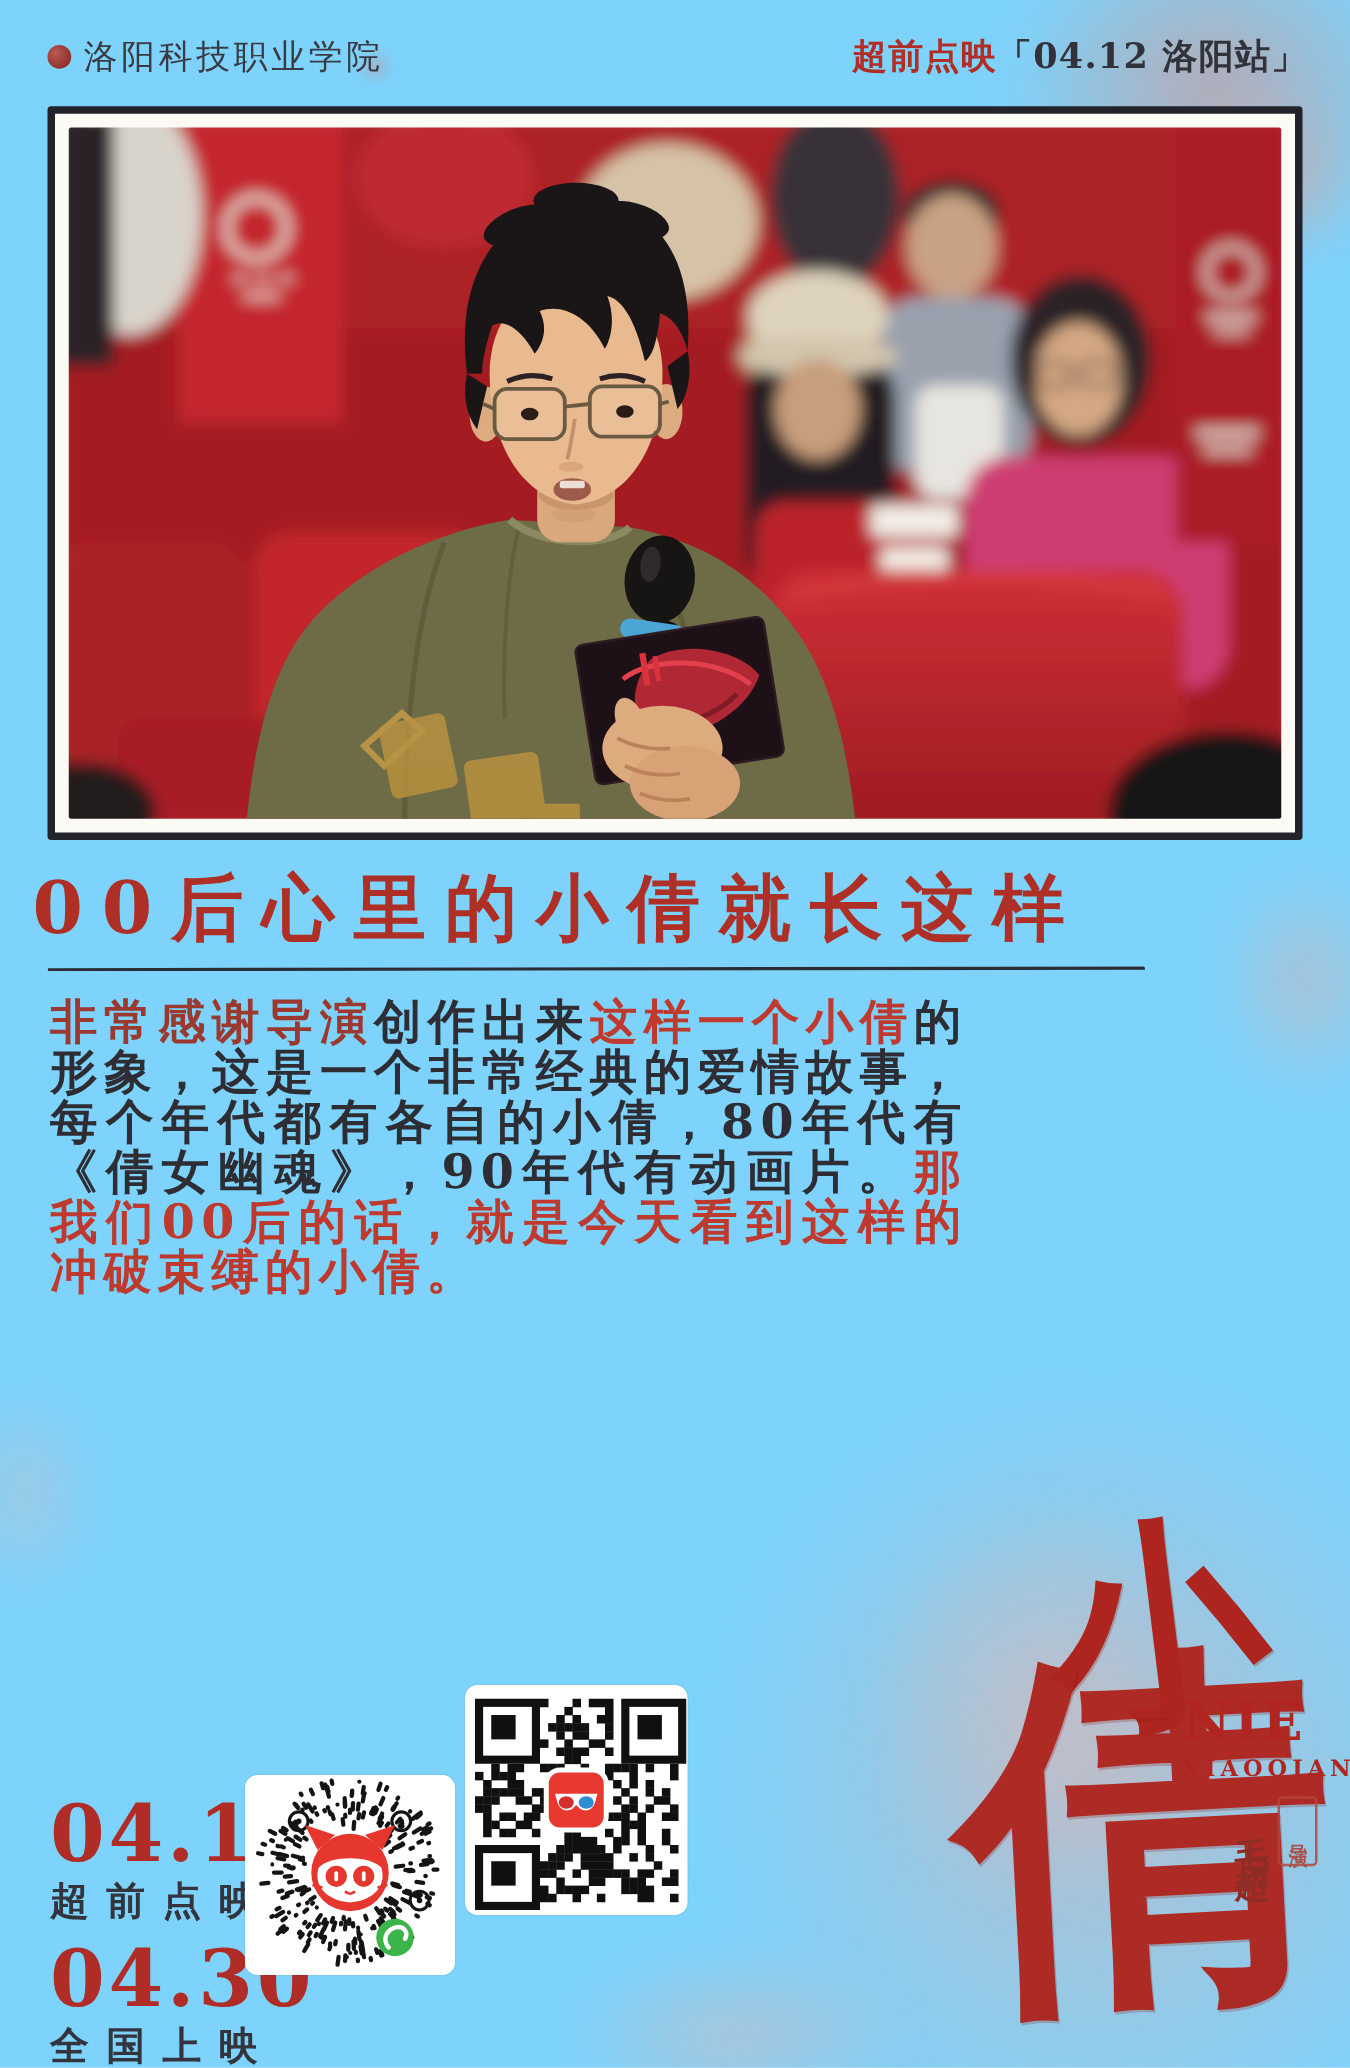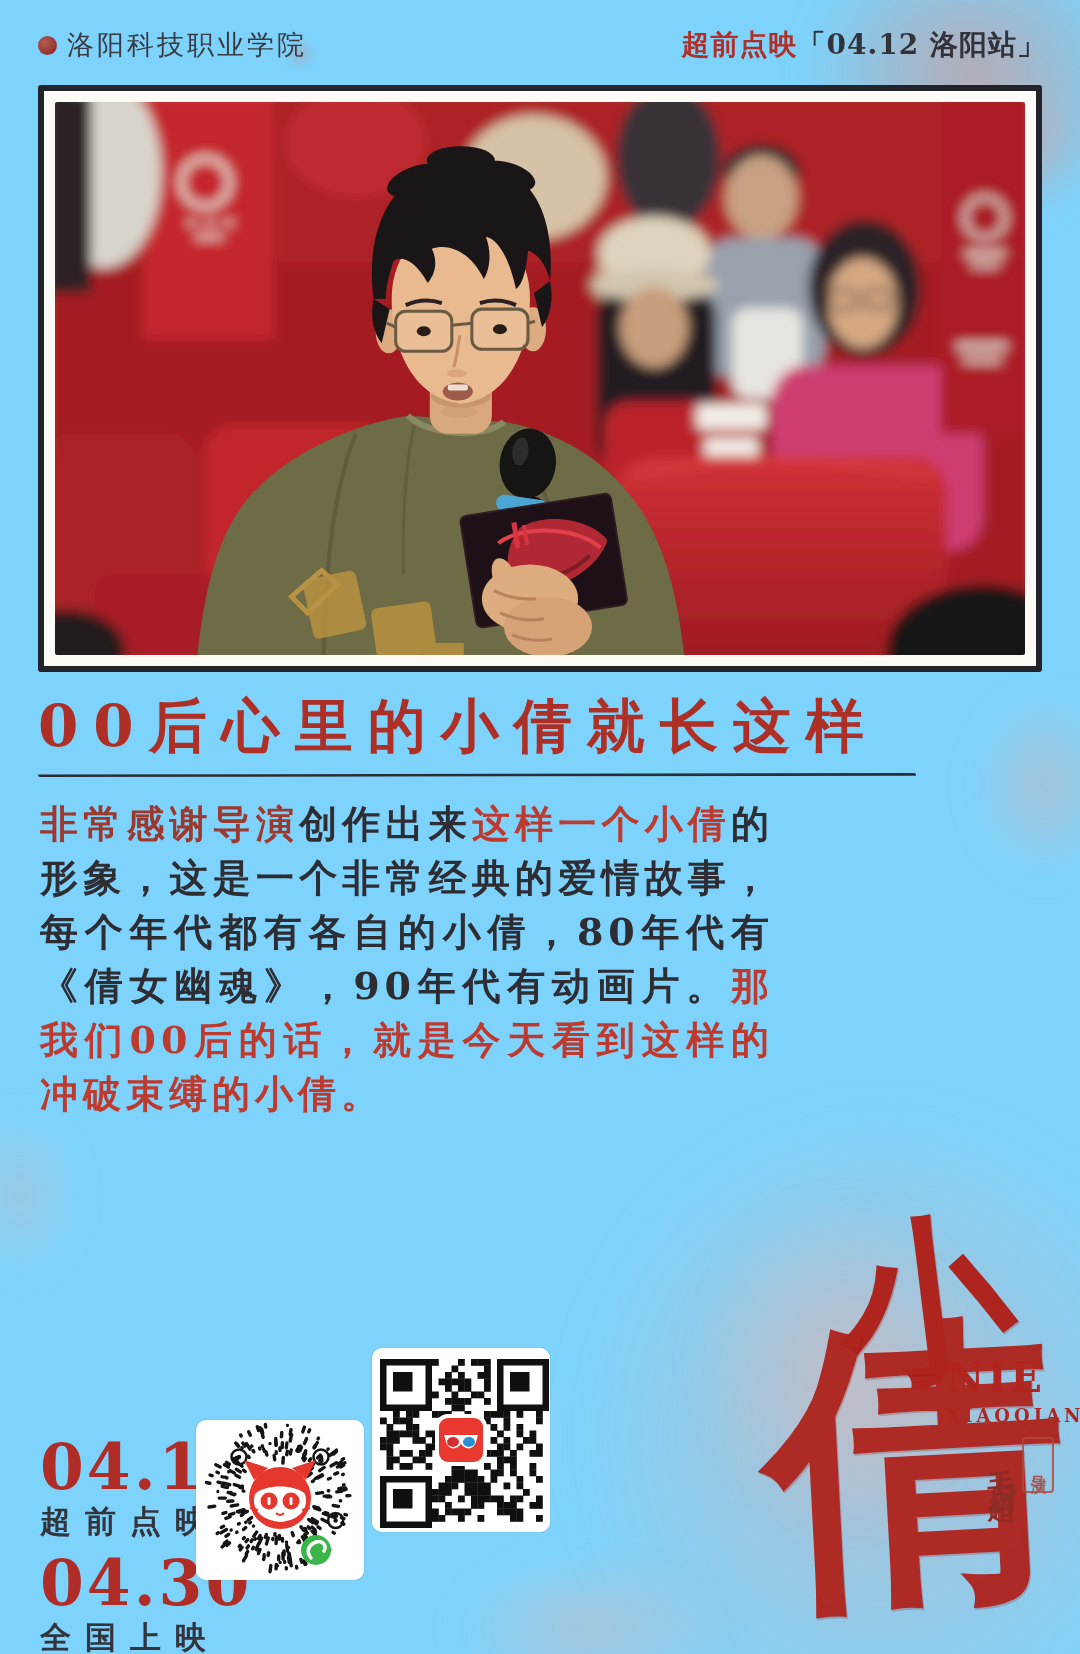--- a/index.html
+++ b/index.html
@@ -27,30 +27,30 @@
   .event{ font-size:28px; letter-spacing:1px; font-weight:600; }
   .event .red{ color:#b12e26; }
   .event .dk{ color:#32323b; }
 
   
   .frame{ position:absolute; left:38px; top:85px; width:1004px; height:587px;
     background:#fbfaf5; border:6px solid #23232b; border-radius:3px; padding:11px; }
   .frame svg{ display:block; width:100%; height:100%; border-radius:2px; }
 
   
-  .headline{ position:absolute; top:688px; left:38px; width:1010px;
+  .headline{ position:absolute; top:688px; left:26px; width:1010px;
     font-size:58px; font-weight:bold; color:#ae2f26; letter-spacing:15px;
     white-space:nowrap; }
   .rule{ position:absolute; top:773px; left:38px; width:878px; height:4px;
     background:#2c2c34; border-radius:2px;
     clip-path:polygon(0 40%,100% 0,100% 70%,0 100%); }
 
   
   .quote{ position:absolute; top:797px; left:40px; width:734px;
-    font-size:38px; line-height:54px; letter-spacing:5px; font-weight:600;
+    font-size:38px; line-height:40px; letter-spacing:5px; font-weight:600;
     text-align:justify; }
   .seg-dark{ color:#2e2d33; }
   .seg-maroon{ color:#9c392f; }
   .seg-red{ color:#bf3a2e; }
 
   
   .release{ position:absolute; left:40px; top:1436px; }
   .rel-date{ font-size:63px; font-weight:bold; color:#b02c26; letter-spacing:3px;
     line-height:62px; }
   .rel-label{ font-size:31px; font-weight:bold; color:#34343e; letter-spacing:14px;

